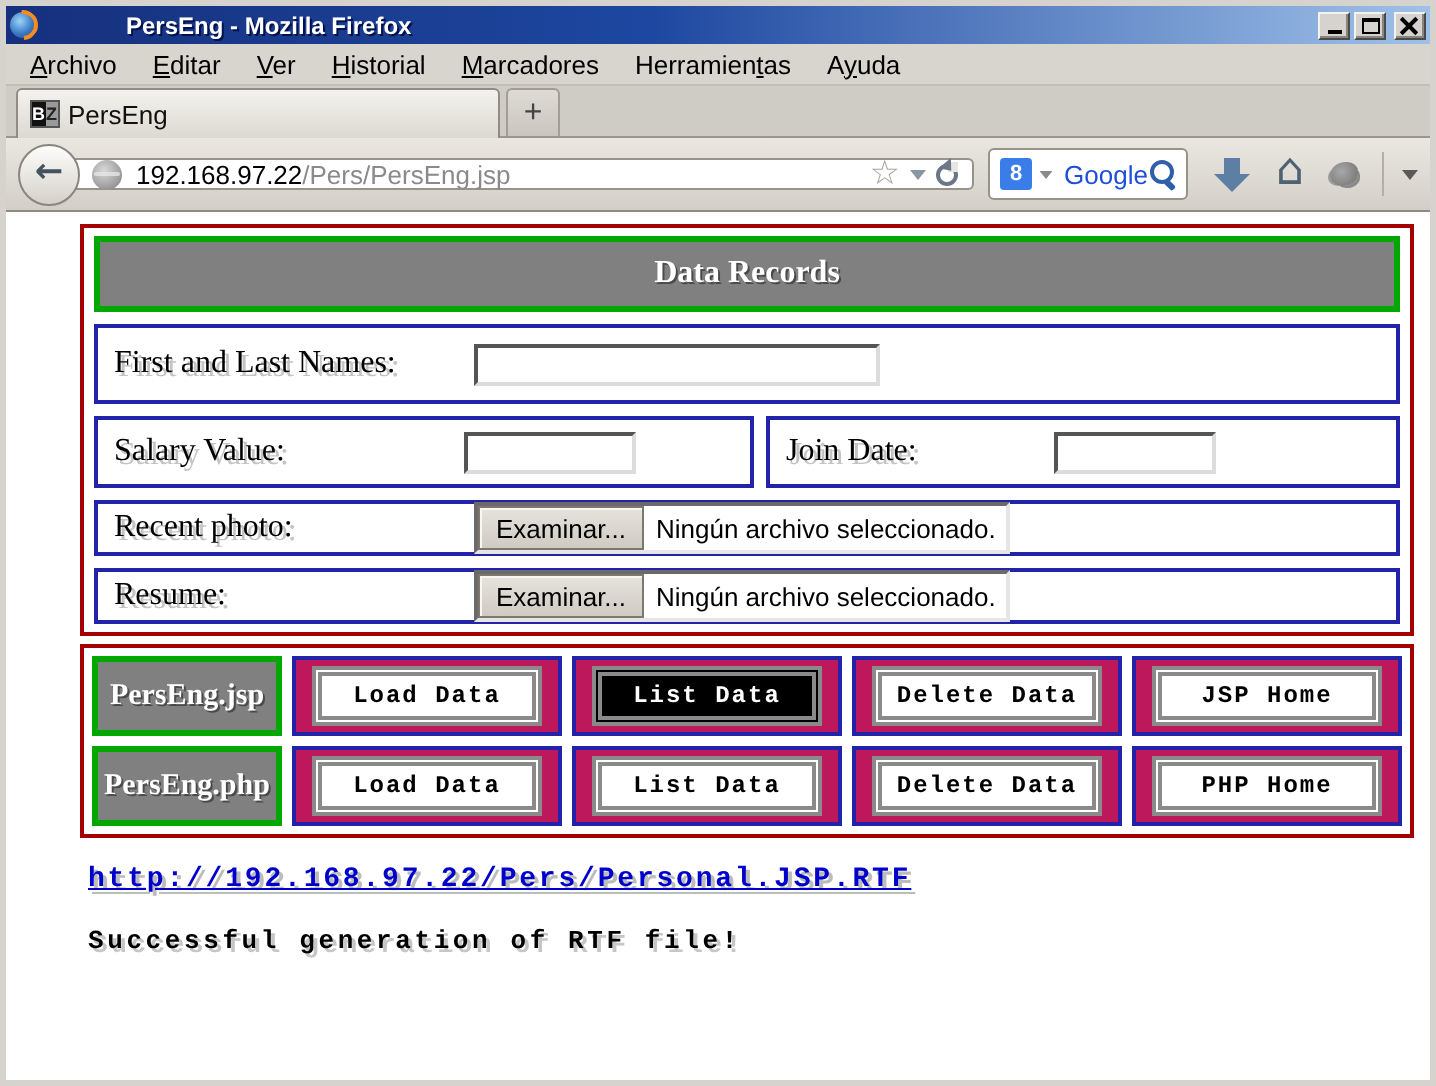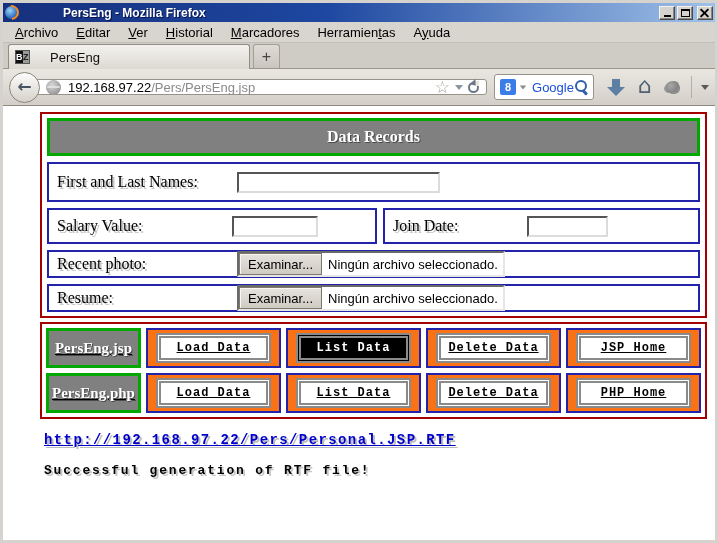--- a/index.html
+++ b/index.html
@@ -27,21 +27,21 @@
   .menubar { height:21px; flex:0 0 21px; background:#d8d5cf; display:flex; align-items:center; padding-left:3px; border-bottom:1px solid #c2bfb8; }
   .menu-item { font-size:13px; color:#000; padding:2px 9px; cursor:default; }
   .mnemonic { text-decoration:underline; }
 
   
   .tabbar { height:26px; flex:0 0 26px; background:#cfccc5; position:relative; border-bottom:1px solid #9a958d; display:flex; align-items:flex-end; }
   .tab { position:relative; margin-left:5px; width:242px; height:25px; background:linear-gradient(#f4f2ee,#dcd9d1); border:1px solid #918c84; border-bottom:none; border-radius:3px 3px 0 0; display:flex; align-items:center; padding:0 6px; margin-bottom:-1px; z-index:2; }
   .favicon { width:15px; height:14px; display:flex; flex:0 0 15px; border:1px solid #555; }
   .favicon .fl { width:7px; background:#111; color:#fff; font-size:9px; font-weight:bold; display:flex; align-items:center; justify-content:center; }
   .favicon .fr { width:7px; background:#9a9a9a; color:#222; font-size:9px; font-weight:bold; display:flex; align-items:center; justify-content:center; }
-  .tab-label { font-size:13px; margin-left:20px; color:#111; }
+  .tab-label { font-size:13px; margin-left:4px; color:#111; }
   .newtab { width:27px; height:24px; margin-left:3px; margin-bottom:0px; background:linear-gradient(#dedbd4,#cac6bf); border:1px solid #a29d95; border-bottom:none; border-radius:3px 3px 0 0; display:flex; align-items:center; justify-content:center; font-size:16px; color:#444; cursor:default; }
 
   
   .navbar { height:37px; flex:0 0 37px; background:linear-gradient(#eae7e1,#d3cfc8); border-bottom:1px solid #8e8a82; display:flex; align-items:center; padding:0 6px; }
   .backbtn { width:31px; height:31px; border-radius:50%; background:linear-gradient(#fdfdfc,#d5d1c9); border:1px solid #8a857d; display:flex; align-items:center; justify-content:center; z-index:2; flex:0 0 31px; cursor:default; }
   .back-arrow { font-family:"DejaVu Sans", sans-serif; font-size:17px; font-weight:bold; color:#45525f; line-height:1; margin-top:-2px; }
   .urlbar { flex:1; height:16px; margin-left:-17px; background:#fff; border:1px solid #97928a; border-radius:3px; display:flex; align-items:center; padding-left:22px; min-width:0; }
   .globe { width:15px; height:15px; border-radius:50%; background:radial-gradient(circle at 40% 35%, #d9d9d9, #9d9d9d 65%, #7b7b7b); flex:0 0 15px; position:relative; }
   .globe::after { content:""; position:absolute; left:1px; right:1px; top:6px; height:2px; background:rgba(230,230,230,.8); border-radius:2px; }
   .url { font-size:13px; margin-left:7px; white-space:nowrap; overflow:hidden; flex:1; }
@@ -83,25 +83,25 @@
   .flabel.w { width:180px; flex:0 0 180px; }
   .flabel.w175 { width:175px; flex:0 0 175px; }
   input.txt { height:21px; border:2px solid; border-color:#555 #dcdcdc #dcdcdc #555; background:#fff; outline:none; font-size:13px; padding:0 3px; font-family:"Liberation Sans", sans-serif; }
   .t-names { width:203px; }
   .t-salary { width:86px; }
   .t-join { width:81px; margin-left:auto; margin-right:90px; }
   .filebox { width:268px; height:26px; border:2px solid; border-color:#6a6a6a #e6e6e6 #e6e6e6 #6a6a6a; background:#fff; display:flex; align-items:center; overflow:hidden; }
   .browse { height:100%; width:83px; flex:0 0 83px; background:linear-gradient(#e6e3dd,#cfcbc3); border:1px solid #7d786f; box-shadow:inset 1px 1px 0 #f8f7f4; font-family:"Liberation Sans", sans-serif; font-size:13px; color:#000; cursor:default; }
   .nofile { font-family:"Liberation Sans", sans-serif; font-size:13px; color:#000; margin-left:6px; white-space:nowrap; }
 
-  .tbl2 { margin:4px 8px 0 9px; border:2px solid #a40000; padding:4px; background:#fff;text-decoration:underline; }
+  .tbl2 { margin:4px 8px 0 9px; border:2px solid #a40000; padding:4px; background:#fff; }
   .brow { display:grid; grid-template-columns:95px 1fr 1fr 1fr 1fr; gap:5px; height:40px; }
   .brow + .brow { margin-top:5px; }
   .plabel { border:3px solid #00a800; background:#808080; color:#fff; font-family:"Liberation Serif", serif; font-size:15px; font-weight:bold; display:flex; align-items:center; justify-content:center; text-shadow:1px 1px 0 #4a4a4a; }
-  .bcell { border:2px solid #2222aa; background:#f97316; display:flex; align-items:center; justify-content:center; }
+  .bcell { border:2px solid #2222aa; background:#be185d; display:flex; align-items:center; justify-content:center; }
   .pbtn { width:88%; height:30px; background:#fff; border:5px double #8a8a8a; font-family:"Liberation Mono", monospace; font-size:12px; font-weight:bold; letter-spacing:1px; color:#000; cursor:default; }
   .pbtn.active { background:#000; color:#fff; }
 
   .rtf-link { display:inline-block; margin:13px 0 0 13px; font-family:"Liberation Mono", monospace; font-size:14px; font-weight:bold; letter-spacing:1.4px; color:#0000cc; text-decoration:underline; text-shadow:2px 2px 0 #bcbcbc; }
   .status { margin:15px 0 0 13px; font-family:"Liberation Mono", monospace; font-size:13px; font-weight:bold; letter-spacing:1.8px; color:#000; text-shadow:2px 2px 0 #c6c6c6; }
 </style>
 </head>
 <body>
 
 <div class="window">

